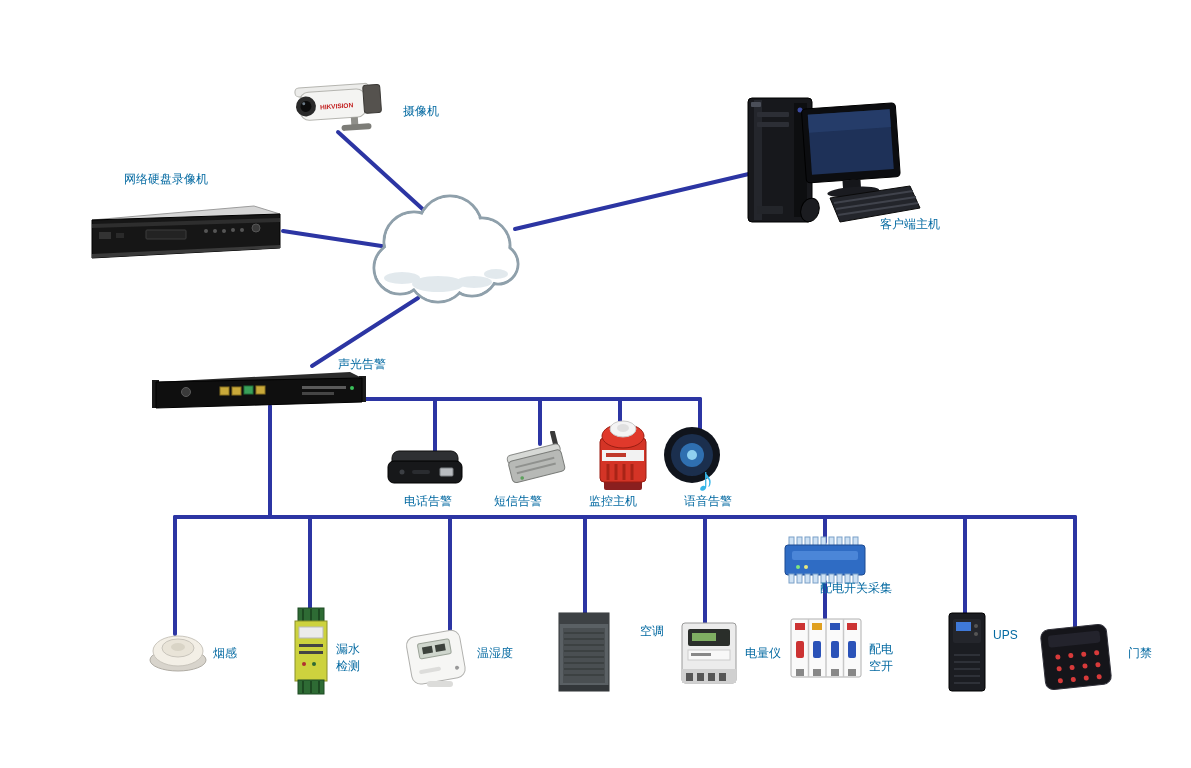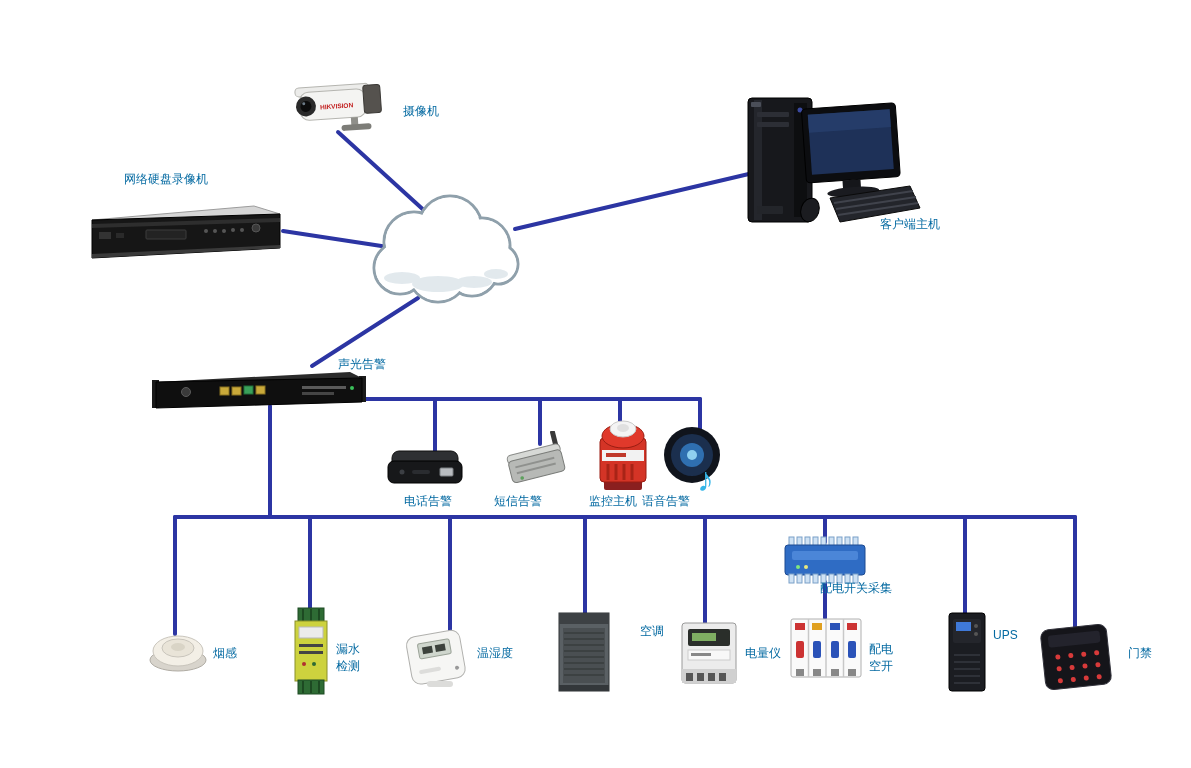--- a/index.html
+++ b/index.html
@@ -377,21 +377,21 @@
     </svg>
   </div>
 
   <div class="label" style="left:403px;top:103px">摄像机</div>
   <div class="label" style="left:124px;top:171px">网络硬盘录像机</div>
   <div class="label" style="left:880px;top:216px">客户端主机</div>
   <div class="label" style="left:338px;top:356px">声光告警</div>
   <div class="label" style="left:404px;top:493px">电话告警</div>
   <div class="label" style="left:494px;top:493px">短信告警</div>
   <div class="label" style="left:589px;top:493px">监控主机</div>
-  <div class="label" style="left:642px;top:493px">语音告警</div>
+  <div class="label" style="left:684px;top:493px">语音告警</div>
   <div class="label" style="left:213px;top:645px">烟感</div>
 
   <div class="label" style="left:336px;top:641px">
     <div>漏水</div>
     <div>检测</div>
   </div>
 
   <div class="label" style="left:477px;top:645px">温湿度</div>
   <div class="label" style="left:640px;top:623px">空调</div>
   <div class="label" style="left:745px;top:645px">电量仪</div>

